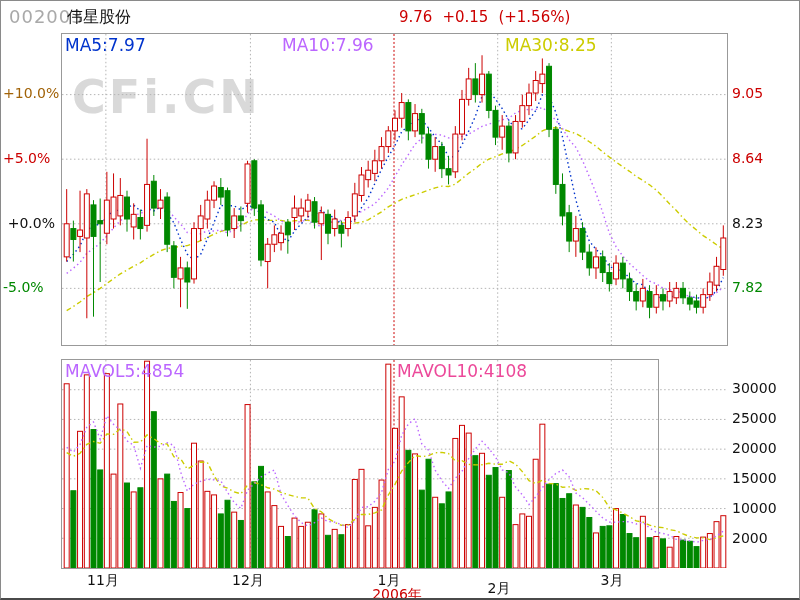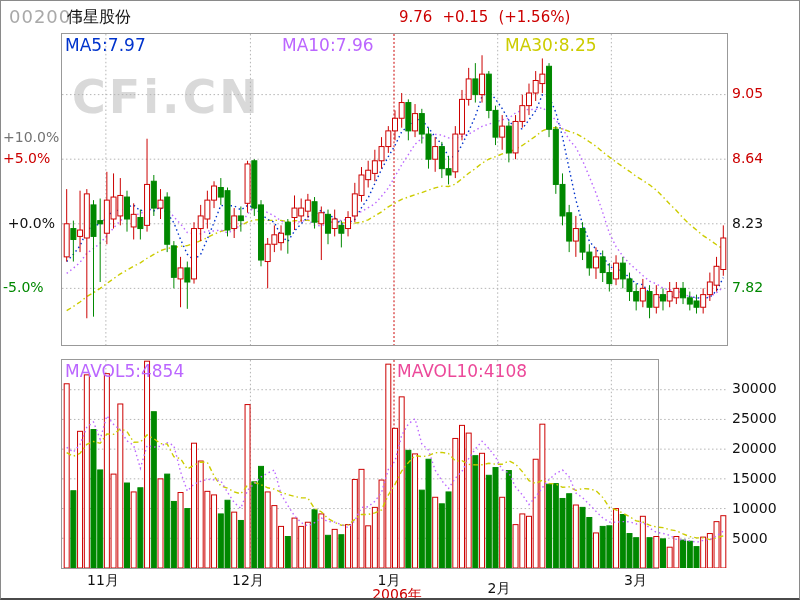--- a/index.html
+++ b/index.html
@@ -364,40 +364,40 @@
         <rect x="654.0" y="163.2" width="5" height="46.8" fill="#ffffff" stroke="#cc0000" stroke-width="1"></rect>
         <rect x="660.8" y="157.2" width="5" height="52.8" fill="#ffffff" stroke="#cc0000" stroke-width="1"></rect>
         <polyline points="4.7,93.6 11.4,97.2 18.1,94.2 24.9,85.2 31.6,82.3 38.3,84.1 45,74.7 51.7,75.1 58.5,69.4 65.2,72.2 71.9,83.1 78.6,82.8 85.3,75.7 92.1,79.4 98.8,84.4 105.5,84.8 112.2,97.7 118.9,99.6 125.7,110.2 132.4,106.1 139.1,103 145.8,103.4 152.5,116.9 159.3,127.2 166,129.4 172.7,133.2 179.4,135.1 186.1,126.2 192.9,123.5 199.6,125.9 206.3,129 213,130.4 219.7,133.6 226.5,135.9 233.2,137.7 239.9,139.1 246.6,139.3 253.3,149.9 260.1,153.2 266.8,160.1 273.5,163.9 280.2,166.9 286.9,166.7 293.7,160.9 300.4,156 307.1,155.9 313.8,154.4 320.5,151.4 327.3,136.3 334,125.5 340.7,112.1 347.4,103.6 354.1,96.5 360.9,97.6 367.6,96.5 374.3,93.7 381,93.3 387.7,94.5 394.5,102 401.2,101.7 407.9,105.4 414.6,105.9 421.3,105.8 428.1,104.3 434.8,105.2 441.5,105.2 448.2,101.8 454.9,105.1 461.7,112.7 468.4,121.9 475.1,124.6 481.8,121.4 488.5,124.5 495.3,125.3 502,128.5 508.7,128.1 515.4,131.6 522.1,129.8 528.9,130.2 535.6,131.9 542.3,138.7 549,148.9 555.7,151.4 562.5,154.5 569.2,158 575.9,162.5 582.6,163.6 589.3,166.7 596.1,168.6 602.8,169.2 609.5,171.3 616.2,172.4 622.9,175.6 629.7,178.3 636.4,179.6 643.1,179.5 649.8,181.3 656.5,179.6 663.3,177.5" fill="none" stroke="#cccc00" stroke-width="1.4" stroke-dasharray="5 3 1.5 3"></polyline>
         <polyline points="4.7,88.2 11.4,93 18.1,85.2 24.9,67.8 31.6,62.6 38.3,80 45,56.4 51.7,65 58.5,70.9 65.2,81.7 71.9,86.2 78.6,109.2 85.3,86.4 92.1,88 98.8,87.1 105.5,83.5 112.2,86.3 118.9,112.8 125.7,132.4 132.4,125.2 139.1,122.5 145.8,120.5 152.5,121 159.3,122 166,133.6 172.7,143.9 179.4,149.8 186.1,131.5 192.9,125 199.6,118.2 206.3,114.1 213,111.1 219.7,135.7 226.5,146.8 233.2,157.2 239.9,164.2 246.6,167.5 253.3,164.2 260.1,159.6 266.8,163.1 273.5,163.7 280.2,166.2 286.9,169.2 293.7,162.2 300.4,148.9 307.1,148.2 313.8,142.7 320.5,133.7 327.3,110.4 334,102.1 340.7,76.1 347.4,64.6 354.1,59.3 360.9,84.7 367.6,91 374.3,111.2 381,122 387.7,129.7 394.5,119.3 401.2,112.4 407.9,99.5 414.6,89.8 421.3,82 428.1,89.4 434.8,97.9 441.5,110.9 448.2,113.9 454.9,128.3 461.7,136.1 468.4,145.9 475.1,138.2 481.8,128.9 488.5,120.7 495.3,114.6 502,111 508.7,118 515.4,134.3 522.1,139 528.9,145.8 535.6,152.8 542.3,159.4 549,163.6 555.7,163.8 562.5,163.2 569.2,163.3 575.9,165.6 582.6,163.7 589.3,169.6 596.1,174 602.8,175.1 609.5,177 616.2,181.1 622.9,181.6 629.7,182.5 636.4,184.1 643.1,182 649.8,181.4 656.5,177.7 663.3,172.6" fill="none" stroke="#bb66ff" stroke-width="1.4" stroke-dasharray="1.5 3"></polyline>
       </svg>
     <span class="ma-label" style="color: rgb(187, 102, 255); left: 3px;">MAVOL5:4854</span>
     <span class="ma-label" style="color: #ec4899; left: 335px;">MAVOL10:4108</span>
   </div>
 
   <div class="left-col" id="left-axis">
-      <div class="axis-label" style="color: #737373; top: 84px; left: 2px; width: 52px; text-align: right; margin-top: 44px;">+10.0%</div>
+      <div class="axis-label" style="color: #a16207; top: 84px; left: 2px; width: 52px; text-align: right;">+10.0%</div>
       <div class="axis-label" style="color: rgb(204, 0, 0); top: 149px; left: 2px; width: 52px; text-align: left;">+5.0%</div>
       <div class="axis-label" style="color: rgb(17, 17, 17); top: 214px; left: 2px; width: 52px; text-align: right;">+0.0%</div>
       <div class="axis-label" style="color: rgb(0, 136, 0); top: 278px; left: 2px; width: 52px; text-align: left;">-5.0%</div>
     </div>
   <div id="right-axis-main">
       <div class="axis-label" style="color: rgb(204, 0, 0); top: 84px; left: 731px;">9.05</div>
       <div class="axis-label" style="color: rgb(204, 0, 0); top: 149px; left: 731px;">8.64</div>
       <div class="axis-label" style="color: rgb(17, 17, 17); top: 214px; left: 731px;">8.23</div>
       <div class="axis-label" style="color: rgb(0, 136, 0); top: 278px; left: 731px;">7.82</div>
     </div>
   <div id="right-axis-vol">
       <div class="axis-label" style="color: rgb(17, 17, 17); top: 379px; left: 731px;">30000</div>
       <div class="axis-label" style="color: rgb(17, 17, 17); top: 409px; left: 731px;">25000</div>
       <div class="axis-label" style="color: rgb(17, 17, 17); top: 439px; left: 731px;">20000</div>
       <div class="axis-label" style="color: rgb(17, 17, 17); top: 469px; left: 731px;">15000</div>
       <div class="axis-label" style="color: rgb(17, 17, 17); top: 499px; left: 731px;">10000</div>
-      <div class="axis-label" style="color: rgb(17, 17, 17); top: 529px; left: 731px;">5000</div>
+      <div class="axis-label" style="color: rgb(17, 17, 17); top: 529px; left: 731px;">2000</div>
     </div>
   <div id="x-axis">
       <div class="month-label" style="left: 102px;">11月</div>
       <div class="month-label" style="left: 247px;">12月</div>
       <div class="month-label" style="left: 388px;">1月</div>
       <div class="month-label" style="left: 498px; margin-top: 8px;">2月</div>
-      <div class="month-label" style="left: 611px; text-align: right;">3月</div>
+      <div class="month-label" style="left: 611px;">3月</div>
       <div class="year-label" style="left: 396px; color: rgb(204, 0, 0);">2006年</div>
     </div>
 </div>
 
 </body></html>

